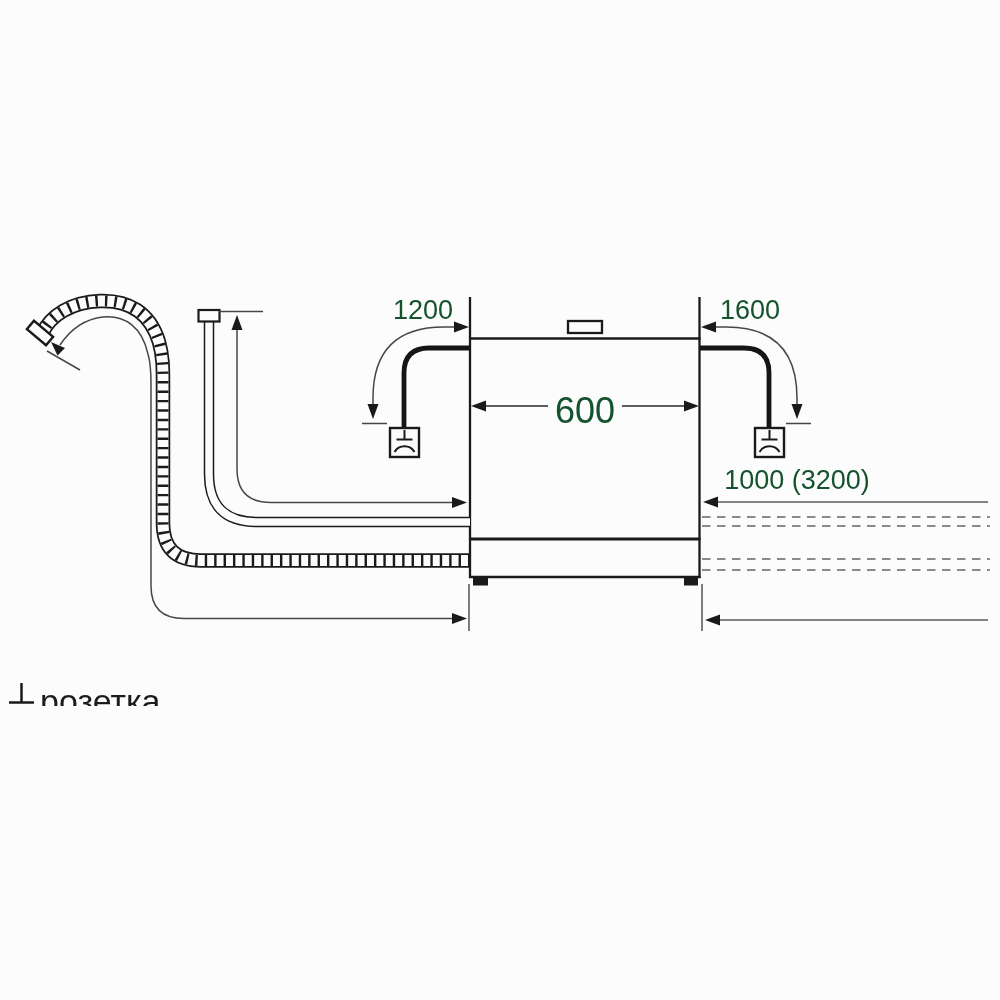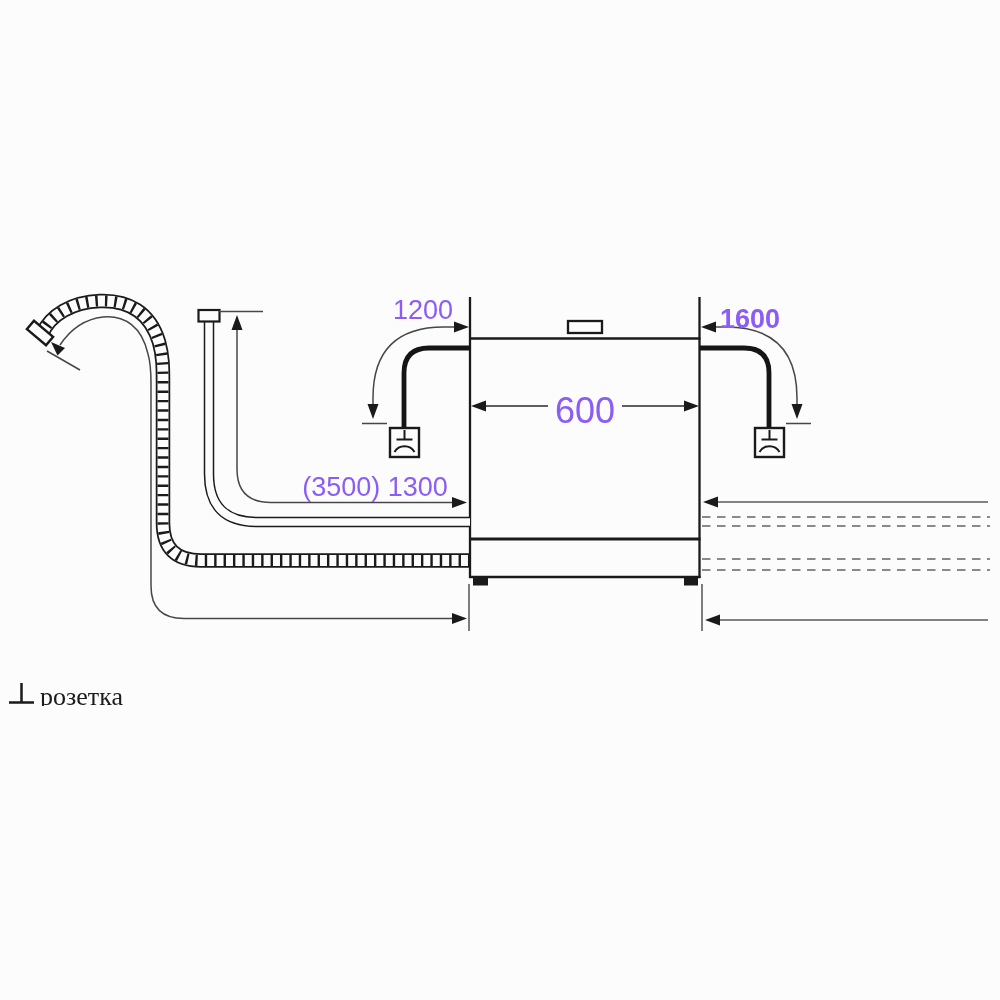--- a/index.html
+++ b/index.html
@@ -10,33 +10,32 @@
     font-family:"Liberation Sans","DejaVu Sans",sans-serif;
     color:#1c1c1c;
     overflow:hidden;
   }
   .canvas svg{position:absolute;left:0;top:0;}
   .dim-label{
     position:absolute;
     font-size:27px;
     line-height:1.15;
     white-space:nowrap;
-    color:#8b5cf6;
+    color:#14532d;
     transform:translateX(-50%);
   }
   .dim-label.on-line{background:#fcfcfc;padding:0 6px;}
   .legend{
     position:absolute;
     left:40px;top:683px;
     height:23px;              
     overflow:hidden;
-    font-size:26px;
+    font-size:34px;
     line-height:1.1;
     white-space:nowrap;
-    font-family:Liberation Serif, serif;
   }
 </style>
 </head>
 <body>
 
 <div class="canvas">
 
   <svg width="1000" height="1000" viewBox="0 0 1000 1000">
 
     <g stroke="#1a1a1a" fill="none">
@@ -140,18 +139,18 @@
       <polygon points="705,620 720,614.5 720,625.5" fill="#1a1a1a" stroke="none"></polygon>
     </g>
 
     <g stroke="#1a1a1a" stroke-width="2.5" fill="none">
       <line x1="21.5" y1="683" x2="21.5" y2="702"></line>
       <line x1="9" y1="702.5" x2="34" y2="702.5"></line>
     </g>
   </svg>
 
   <div class="dim-label" style="left:423px;top:295px;">1200</div>
-  <div class="dim-label" style="left:750px;top:304px;font-weight:bold;">1600</div>
+  <div class="dim-label" style="left:750px;top:295px;">1600</div>
   <div class="dim-label on-line" style="left:585px;top:390px;font-size:36px;">600</div>
-  <div class="dim-label" style="left:375px;top:472px;">(3500) 1300</div>
+  <div class="dim-label" style="left:797px;top:465px;">1000 (3200)</div>
 
   <div class="legend">розетка</div>
 </div>
 
 </body></html>

